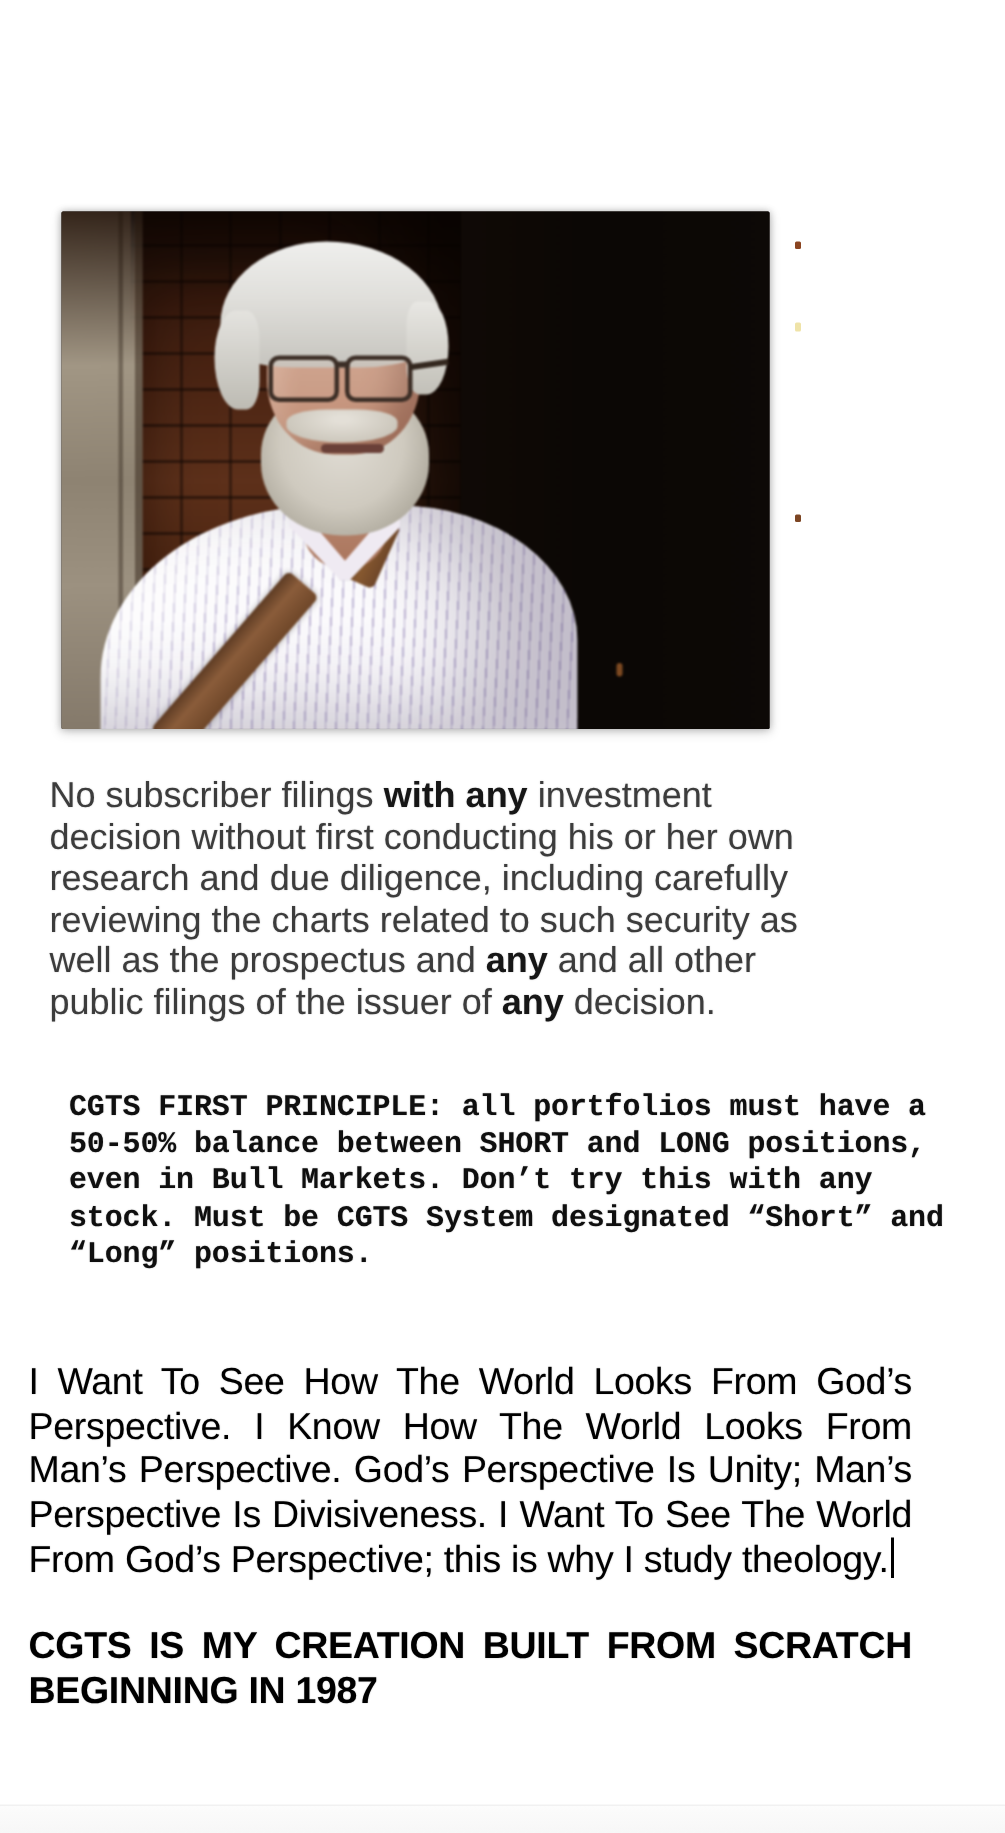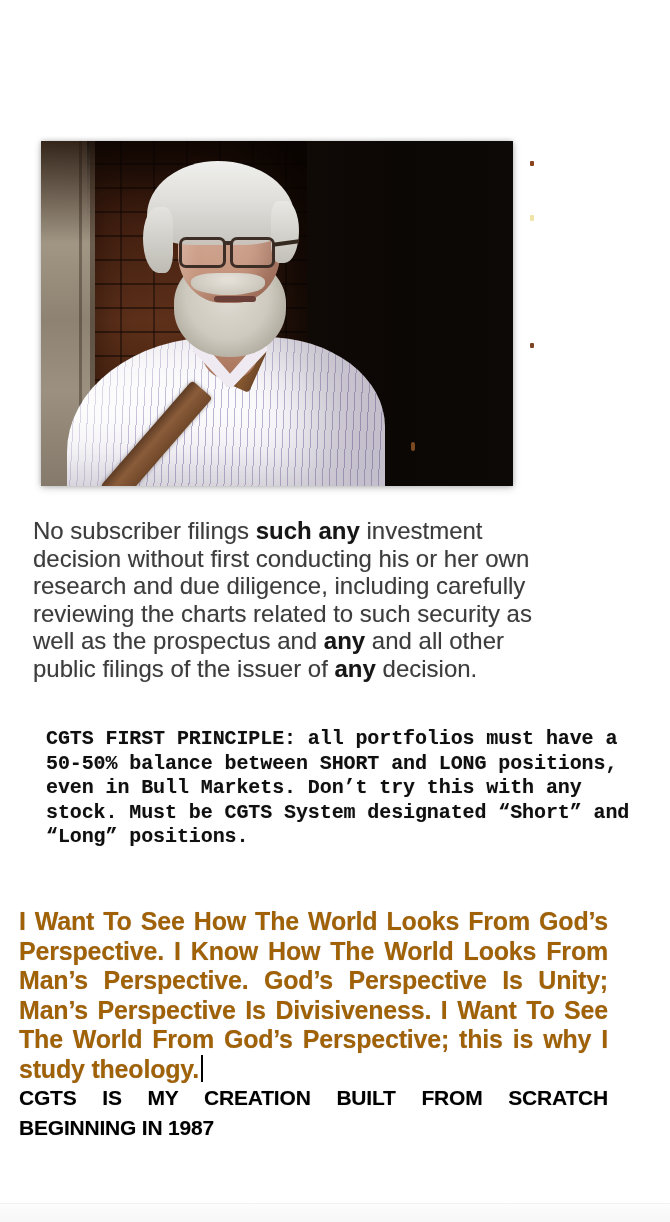--- a/index.html
+++ b/index.html
@@ -93,29 +93,29 @@
   .disclaimer b { color:#161616; font-weight:700; }
 
   .principle {
     position:absolute; left:46px; top:727px; width:618px;
     font-size:20px; line-height:24.5px; font-weight:700; color:#0f0f0f;
     letter-spacing:-0.1px; text-shadow:0 0 1px rgba(0,0,0,.3);font-family:Liberation Mono, monospace;
   }
 
   .theology {
     position:absolute; left:19px; top:907px; width:589px;
-    font-size:25px; line-height:29.6px; font-weight:700; color:#a16207;
+    font-size:25px; line-height:29.6px; font-weight:400; color:#000000;
     text-align:justify; letter-spacing:-0.2px; text-shadow:0 0 1px rgba(0,0,0,.28);
   }
   .caret { display:inline-block; width:2px; height:27px; background:#000;
     vertical-align:-4px; margin-left:2px; }
 
   .creation {
     position:absolute; left:19px; top:1083px; width:589px;
-    font-size:21px; line-height:29.8px; font-weight:700; color:#000;
+    font-size:25px; line-height:29.8px; font-weight:700; color:#000;
     text-align:justify; letter-spacing:-0.2px; text-shadow:0 0 1px rgba(0,0,0,.28);
   }
 
   
   .bottom-band {
     position:absolute; left:0; top:1203px; width:670px; height:19px;
     background:linear-gradient(180deg,#fcfcfc,#f7f7f7);
     border-top:1px solid #f1f1f1;
   }
 </style>
@@ -149,21 +149,21 @@
         <div class="ph-temple"></div>
       </div>
       <div class="ph-speck"></div>
     </div>
   </div>
 
   <div class="dot dot-1"></div>
   <div class="dot dot-2"></div>
   <div class="dot dot-3"></div>
 
-  <p class="disclaimer"><span>No subscriber filings </span><b>such any</b><span> investment decision without first conducting his or her own research and due diligence, including carefully reviewing the charts related to such security as well as the prospectus and </span><b>any</b><span> and all other public filings of the issuer of </span><b>any</b><span> decision.</span></p>
+  <p class="disclaimer"><span>No subscriber filings </span><b>with any</b><span> investment decision without first conducting his or her own research and due diligence, including carefully reviewing the charts related to such security as well as the prospectus and </span><b>any</b><span> and all other public filings of the issuer of </span><b>any</b><span> decision.</span></p>
 
   <p class="principle">CGTS FIRST PRINCIPLE: all portfolios must have a 50-50% balance between SHORT and LONG positions, even in Bull Markets.  Don’t try this with any stock.  Must be CGTS System designated “Short” and “Long” positions.</p>
 
   <p class="theology"><span>I Want To See How The World Looks From God’s Perspective.  I Know How The World Looks From Man’s Perspective.  God’s Perspective Is Unity; Man’s Perspective Is Divisiveness.  I Want To See The World From God’s Perspective; this is why I study theology.</span><span class="caret"></span></p>
 
   <p class="creation">CGTS IS MY CREATION BUILT FROM SCRATCH BEGINNING IN 1987</p>
 
   <div class="bottom-band"></div>
 
 </div>

